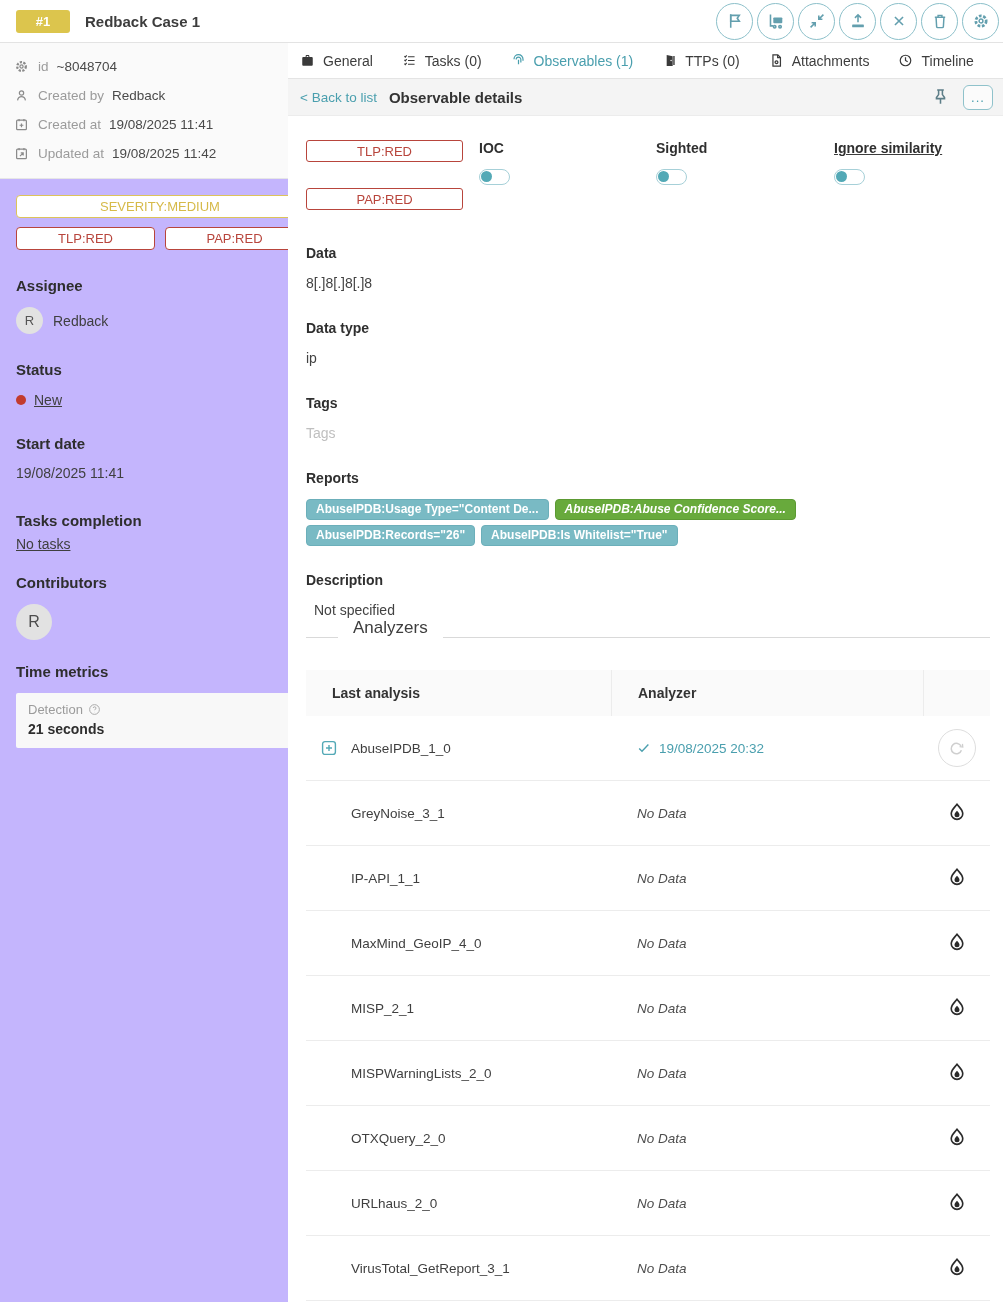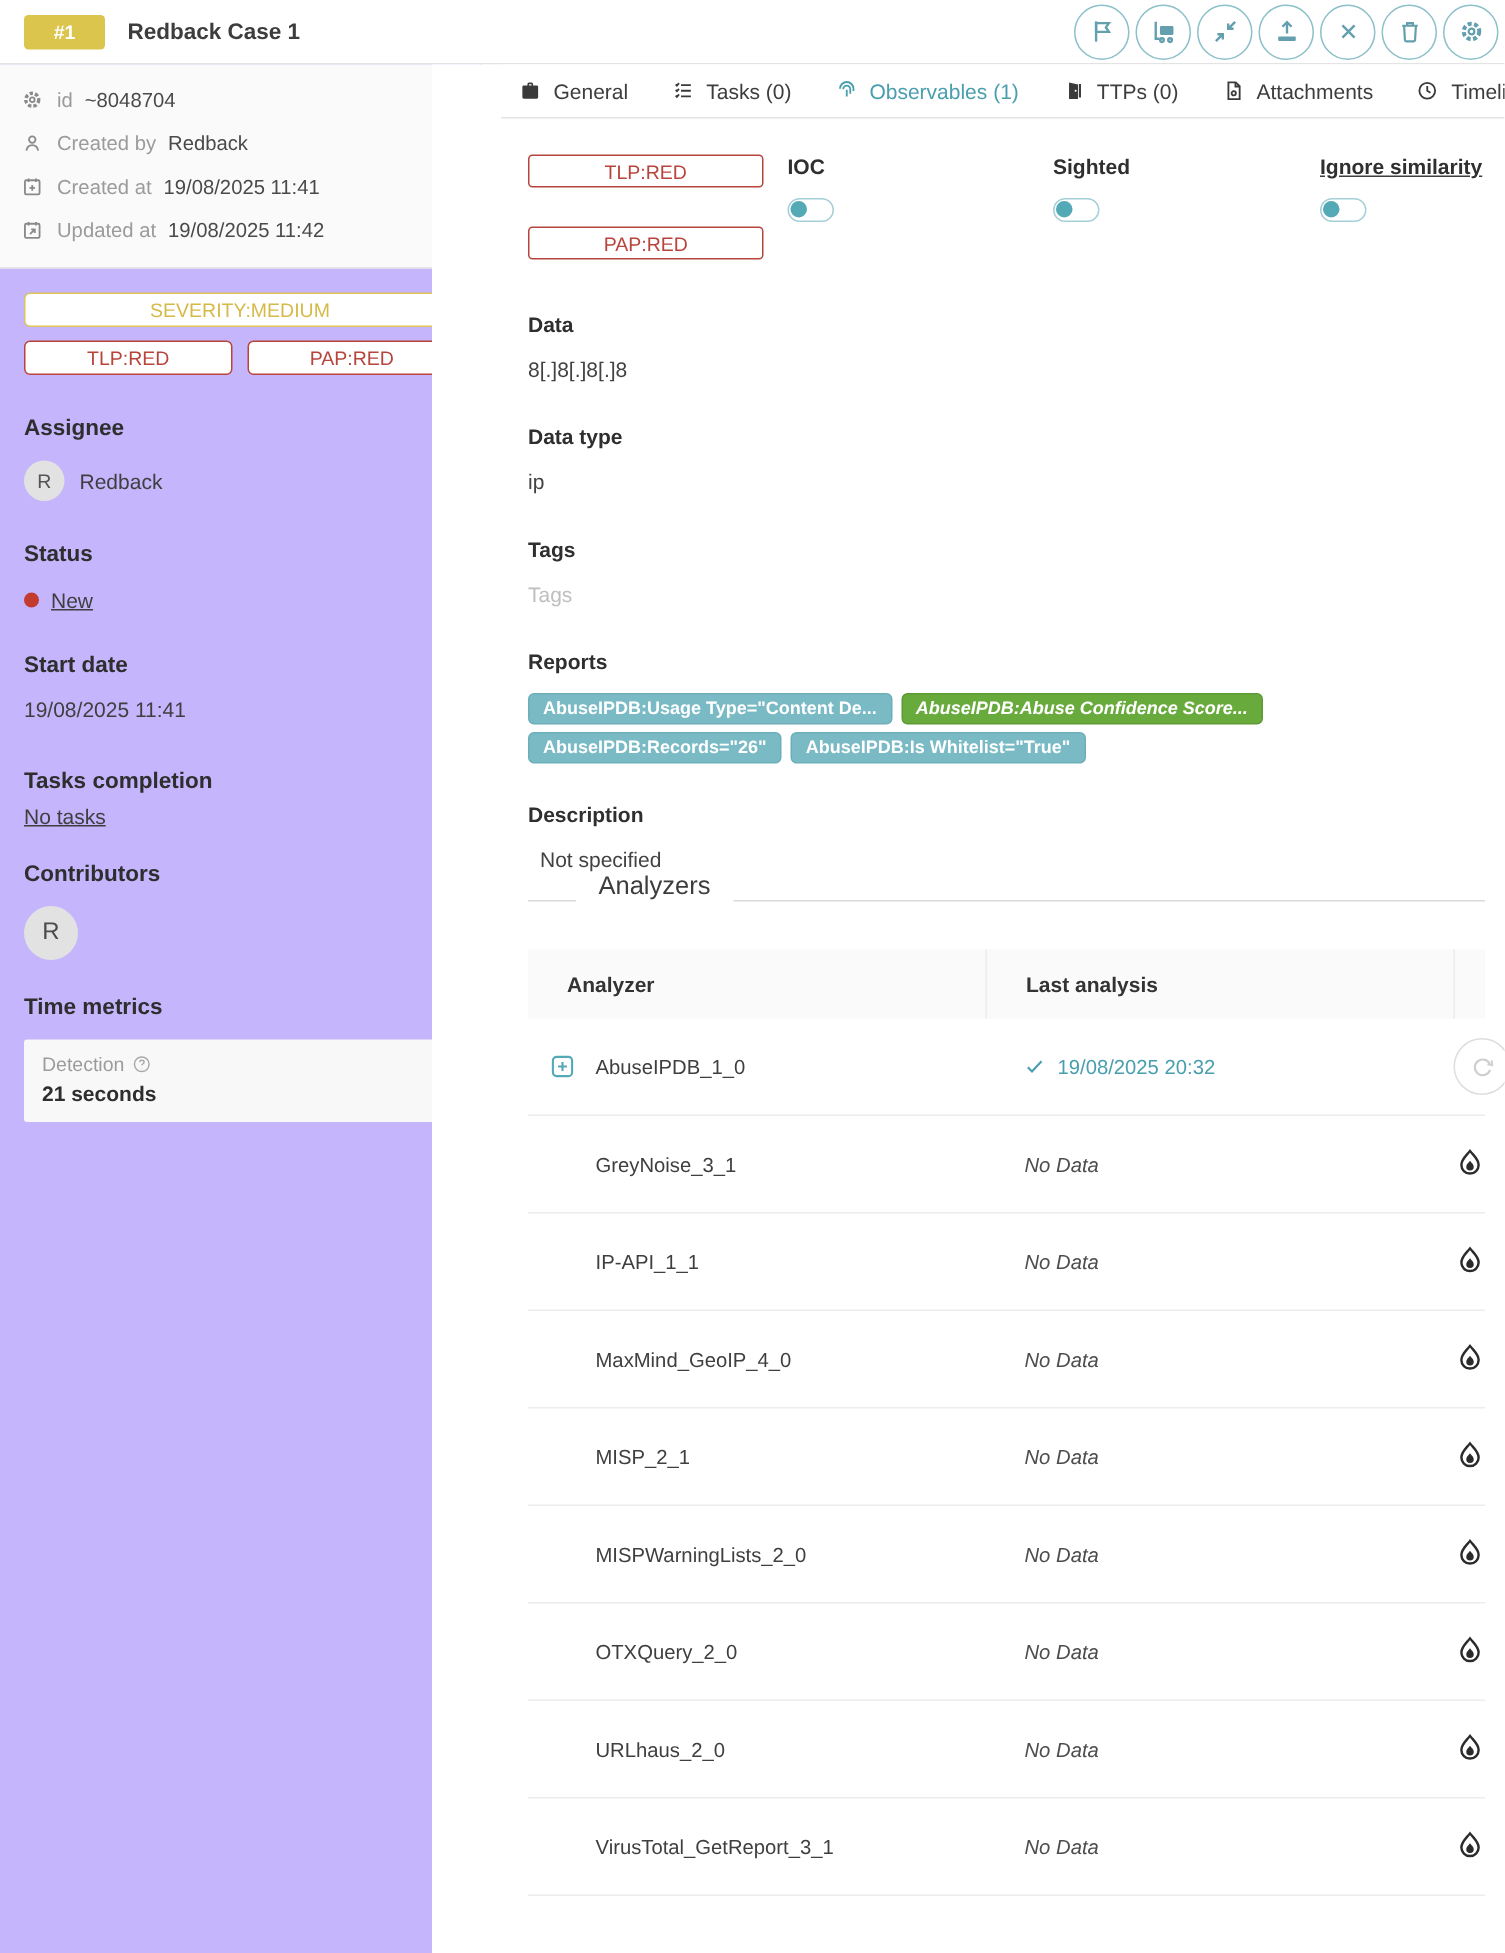--- a/index.html
+++ b/index.html
@@ -42,21 +42,21 @@
   .dot { width:10px; height:10px; border-radius:50%; background:#c23b2e; }
   .status-val { margin-left:8px; font-size:14px; color:#3f3f3f;text-decoration:underline; }
   .avatar-lg { width:36px; height:36px; border-radius:50%; background:#e2e2e2; color:#4c4c4c;
                font-size:16px; display:flex; align-items:center; justify-content:center; margin-top:13px; }
   .metricbox { background:#f8f8f8; border-radius:2px; margin-top:13px; padding:9px 12px 11px 12px; }
   .metric-label { color:#9b9b9b; font-size:13px; display:flex; align-items:center; gap:5px; }
   .metric-label .ic { width:13px; height:13px; color:#a9a9a9; }
   .metric-value { color:#2e2e2e; font-size:14px; font-weight:700; margin-top:4px; }
 
   
-  .main { position:absolute; top:43px; left:288px; width:715px; height:1259px; background:#fff;padding-left:46px; }
+  .main { position:absolute; top:43px; left:288px; width:715px; height:1259px; background:#fff; }
   .tabbar { height:36px; border-bottom:1px solid #e4e4e4; display:flex; align-items:center;
             padding-left:12px; background:#fff; }
   .tab { display:flex; align-items:center; gap:8px; font-size:14px; color:#3d3d3d;
          margin-right:29px; cursor:pointer; white-space:nowrap; }
   .tab .ic { width:15px; height:15px; color:#3a3a3a; }
   .tab.active { color:#4a9fae; }
   .tab.active .ic { color:#4a9fae; }
   .tab-partial { color:#6f6f6f; font-size:14px; margin-right:14px; cursor:pointer; }
   .subheader { height:37px; background:#f4f4f4; border-bottom:1px solid #ececec; display:flex;
                align-items:center; padding:0 10px 0 12px; }
@@ -294,20 +294,32 @@
         <svg class="ic" viewBox="0 0 16 16" fill="none" stroke="currentColor" stroke-width="1.3">
             <circle cx="8" cy="8" r="5.6"></circle>
             <path d="M8 4.6V8l2.3 1.4"></path>
           </svg>
         <span>Timeline</span>
       </div>
       <span class="tab-partial">[</span>
 
     </div>
 
+    <div class="subheader">
+      <span class="backlink">&lt; Back to list</span>
+      <span class="subtitle">Observable details</span>
+      <span class="sub-actions">
+        <span class="pinbtn">
+          <svg viewBox="0 0 16 16" fill="none" stroke="currentColor" stroke-width="1.3">
+              <path d="M5.2 2.6h5.6M6.4 2.8v3.6L4.6 8.9v.9h6.8v-.9L9.6 6.4V2.8M8 9.8v4.4"></path>
+            </svg>
+        </span>
+        <span class="morebtn">...</span>
+      </span>
+    </div>
 
     <div class="content">
 
       <div class="topblock">
         <div class="obs-badge">TLP:RED</div>
         <div class="obs-badge obs-pap">PAP:RED</div>
         <div class="togglegrp tog-ioc">
           <div class="tog-label">IOC</div>
           <div class="toggle">
               <span class="knob"></span>
@@ -348,22 +360,22 @@
       <div class="fvalue desc-value">Not specified</div>
 
       <div class="divider">
         <span class="line-s"></span>
         <span class="dtitle">Analyzers</span>
         <span class="line-l"></span>
       </div>
 
       <div class="atable">
         <div class="ahead">
+          <div class="hcell">Last analysis</div>
           <div class="hcell">Analyzer</div>
-          <div class="hcell">Last analysis</div>
           <div class="hcell"></div>
         </div>
 
         <div class="arow">
           <div class="acell name with-exp">
             <button class="expbtn">
               <svg viewBox="0 0 16 16" fill="none" stroke="currentColor" stroke-width="1.4">
                   <rect x="1.6" y="1.6" width="12.8" height="12.8" rx="2.4"></rect>
                   <path d="M8 5v6M5 8h6"></path>
                 </svg>

